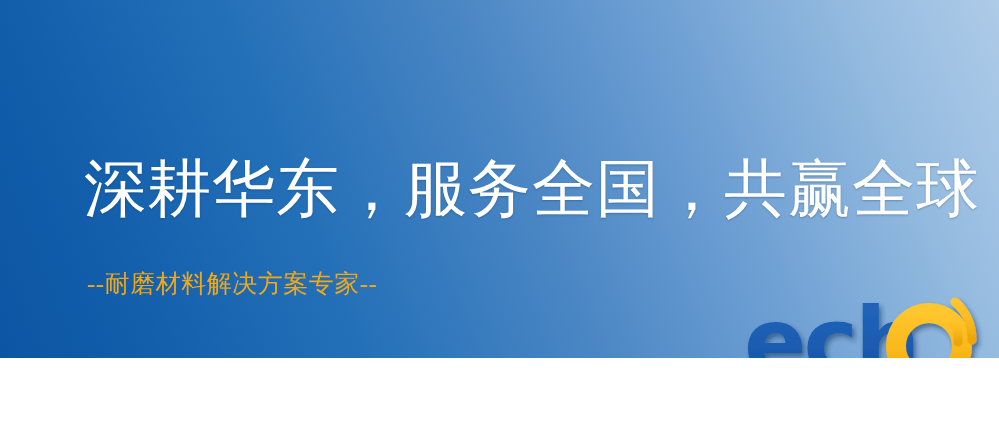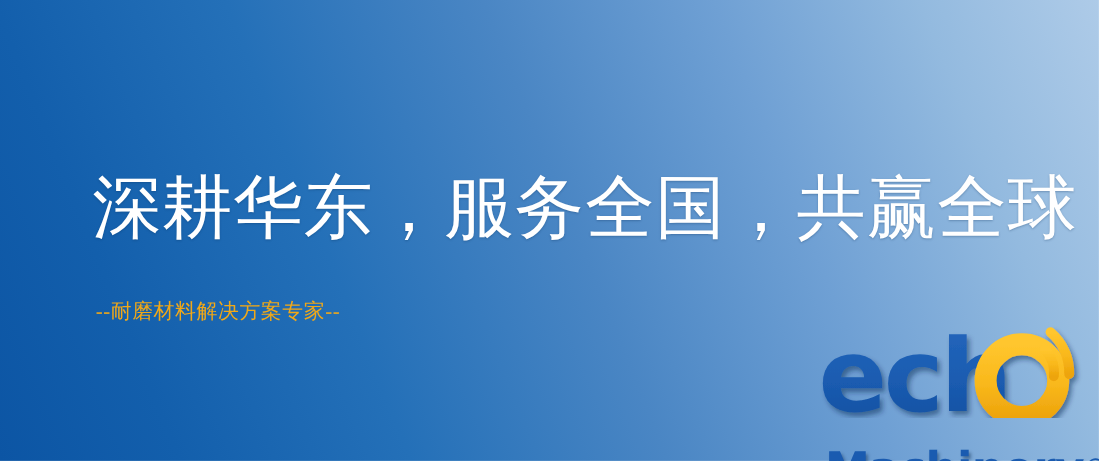--- a/index.html
+++ b/index.html
@@ -4,21 +4,21 @@
 <style>
   html, body {
     margin: 0;
     padding: 0;
     background: #ffffff;
   }
 
   .banner {
     position: relative;
     width: 999px;
-    height: 419px;
+    height: 358px;
     overflow: hidden;
     font-family: "Liberation Sans", sans-serif;
     
     background:
       linear-gradient(68deg,
         #0c55a4 0%,
         #135fac 14%,
         #2470b8 32%,
         #4a86c4 52%,
         #6fa0d4 70%,
@@ -39,21 +39,21 @@
     letter-spacing: 1px;
     text-shadow: 0 1px 2px rgba(10, 45, 85, 0.30);
   }
 
   
   .subtitle {
     position: absolute;
     left: 87px;
     top: 268px;
     font-family: "Liberation Serif", "DejaVu Serif", serif;
-    font-size: 19px;
+    font-size: 25px;
     line-height: 32px;
     color: #f0a818;
     white-space: nowrap;
     letter-spacing: 0.5px;
   }
 
   
   .logo {
     position: absolute;
     left: 744px;

